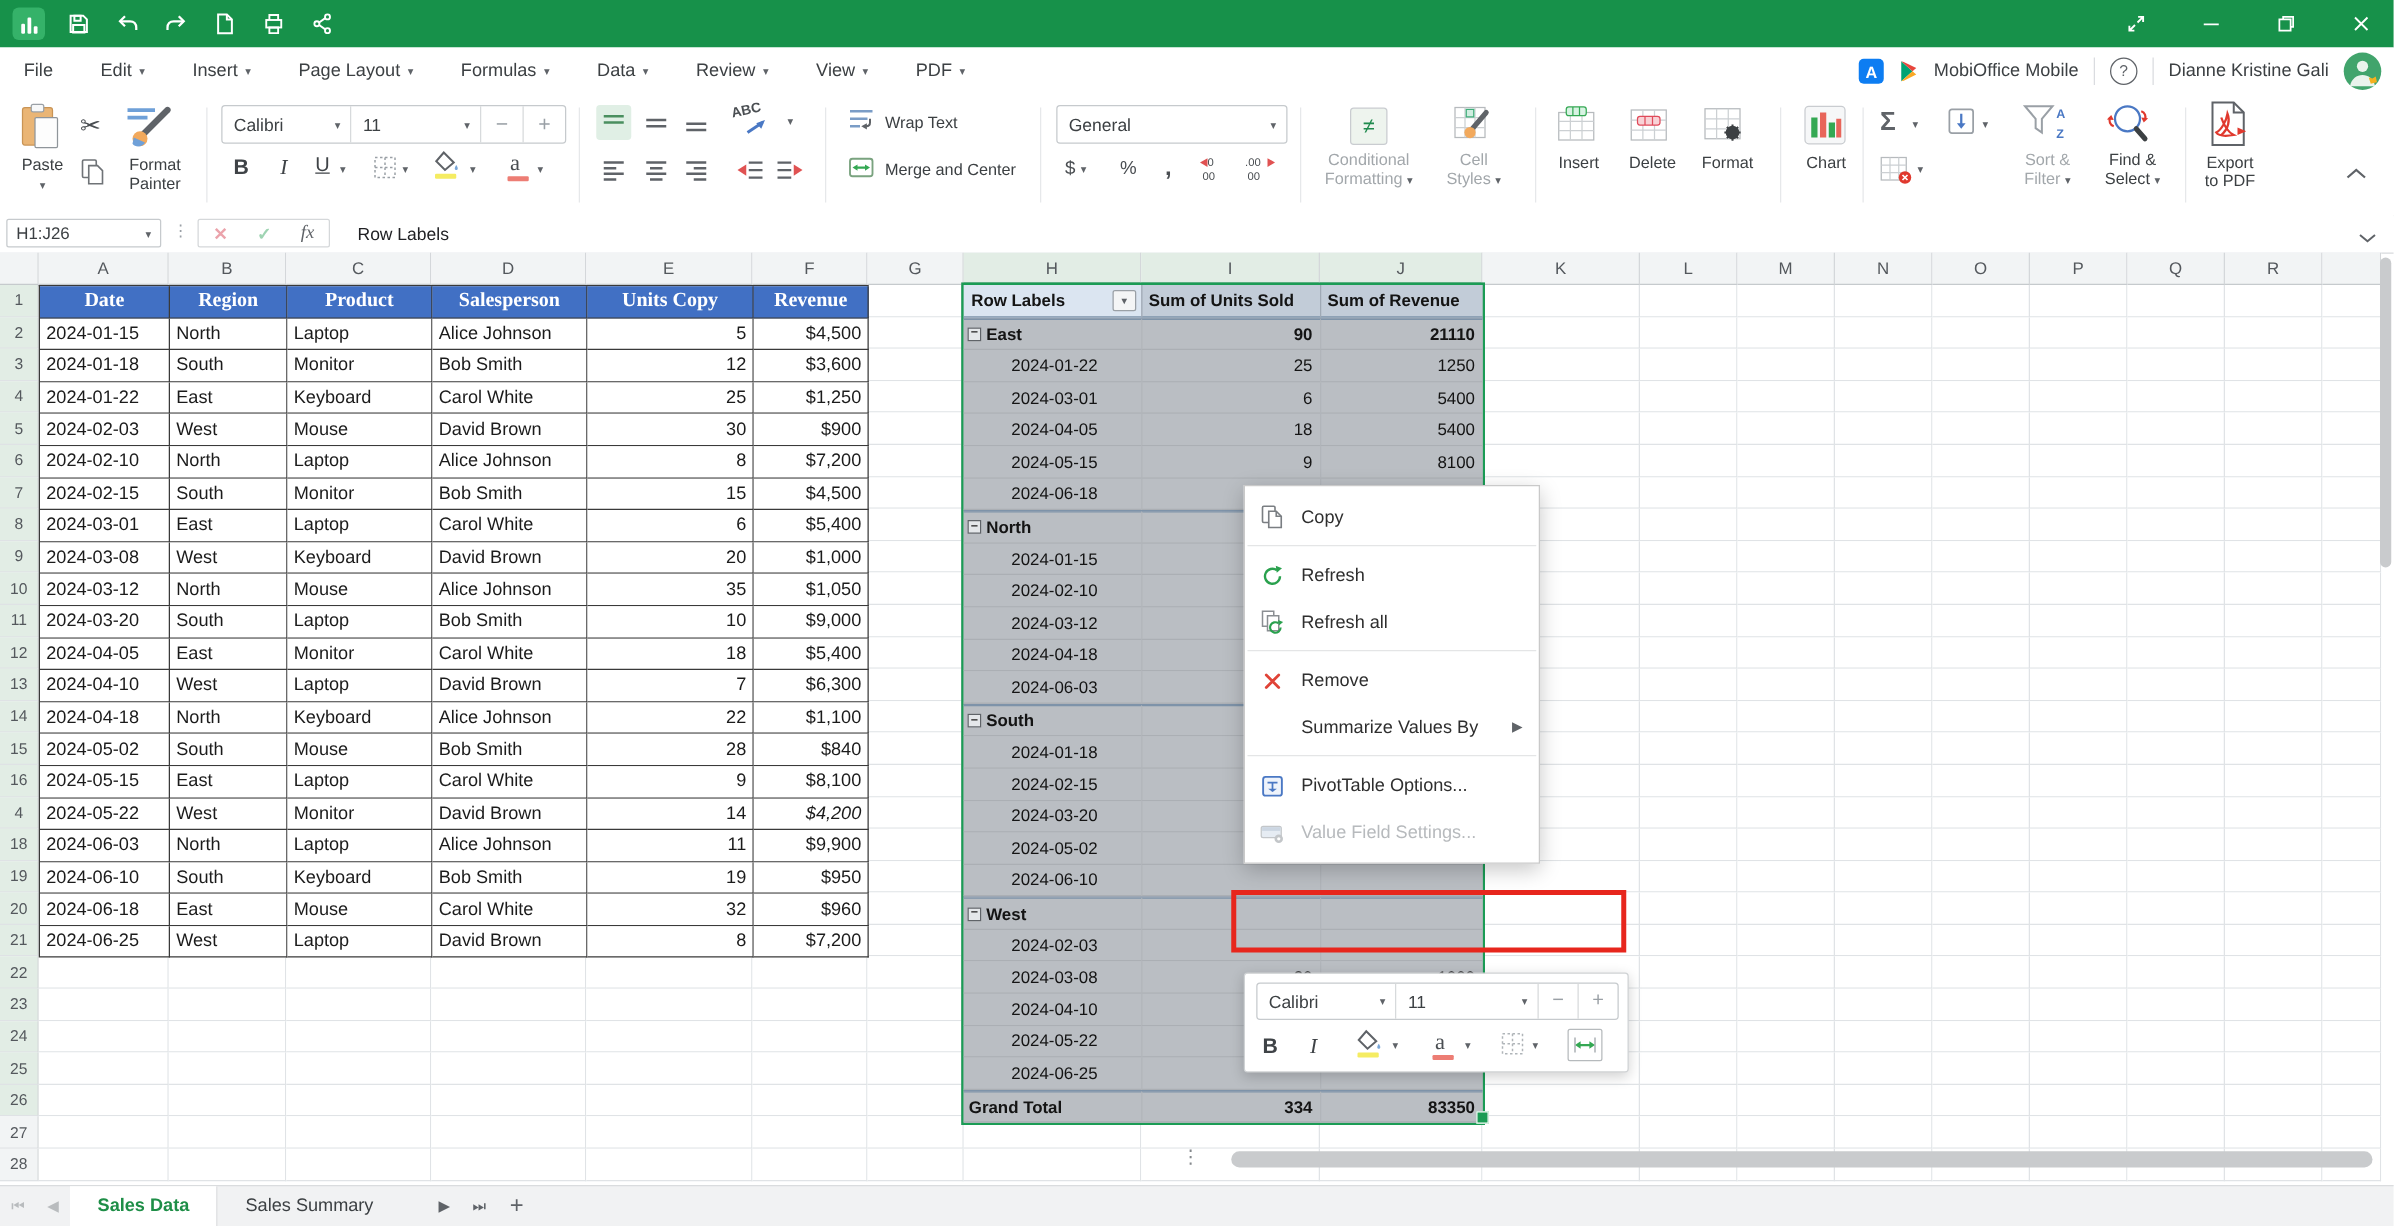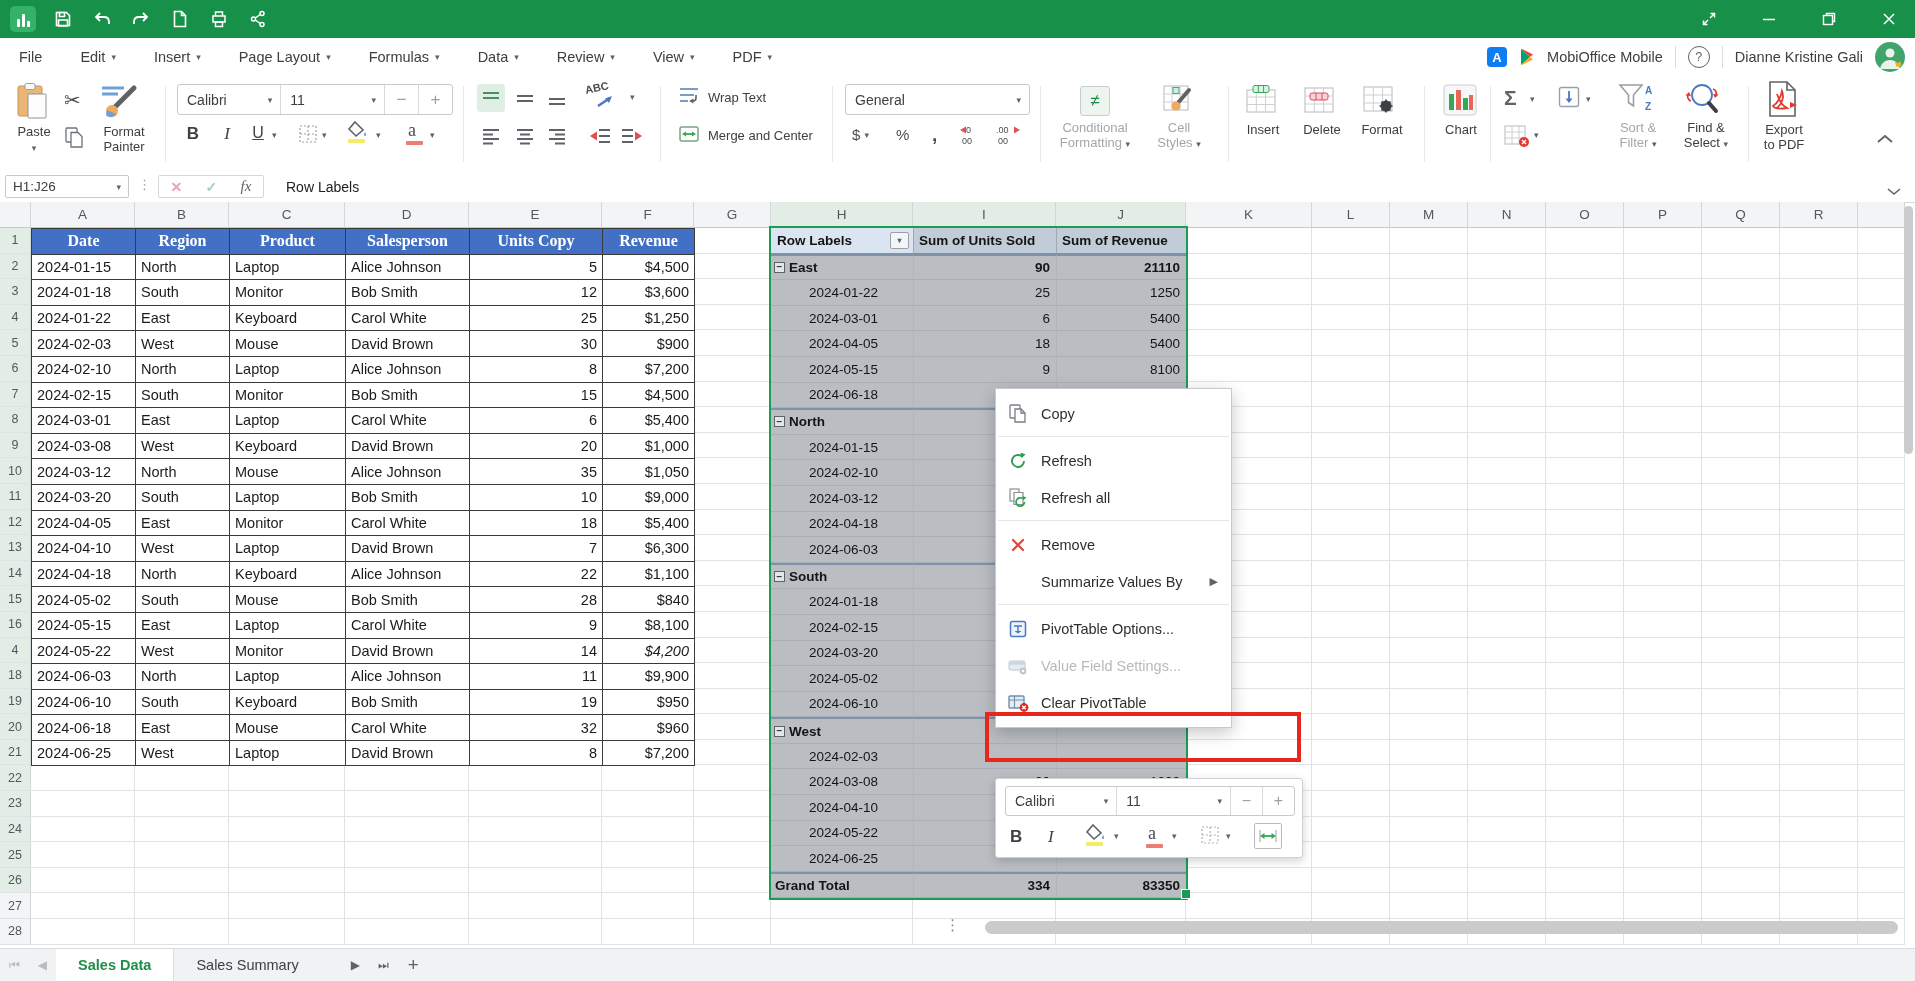--- a/index.html
+++ b/index.html
@@ -1540,31 +1540,20 @@
         <span class="cm-icon">
           <svg width="22" height="20">
             <rect x="2" y="5" width="16" height="9" rx="1.5" fill="#e6ecf3" stroke="#c3c6c9"></rect>
             <rect x="2.7" y="5.7" width="14.6" height="3" fill="#ccd6e2"></rect>
             <circle cx="16" cy="15" r="3.4" fill="#c3c6c9"></circle>
             <circle cx="16" cy="15" r="1.3" fill="#fff"></circle>
           </svg>
         </span>
         <span>Value Field Settings...</span>
       </div>
-      <div class="cm-item">
-        <span class="cm-icon">
-          <svg width="23" height="20">
-            <rect x="2" y="3" width="15" height="12" rx="1" fill="#e8edf2" stroke="#6f8fae" stroke-width="1.4"></rect>
-            <path d="M2 7h15M7.5 3v12" stroke="#6f8fae" stroke-width="1.1"></path>
-            <circle cx="17" cy="14.5" r="4.4" fill="#e0281e"></circle>
-            <path d="M15.2 12.7l3.6 3.6M18.8 12.7l-3.6 3.6" stroke="#fff" stroke-width="1.4"></path>
-          </svg>
-        </span>
-        <span>Clear PivotTable</span>
-      </div>
     </div>
   <div class="redbox"></div>
 
   <div class="minibar">
     <div class="combo" style="left:9px;top:7px;width:290px;height:30px">
       <span class="cval">Calibri</span>
       <span class="ccaret">▾</span>
         <span class="cdiv"></span>
       <span class="cval" style="width:42px">11</span>
       <span class="ccaret">▾</span>

